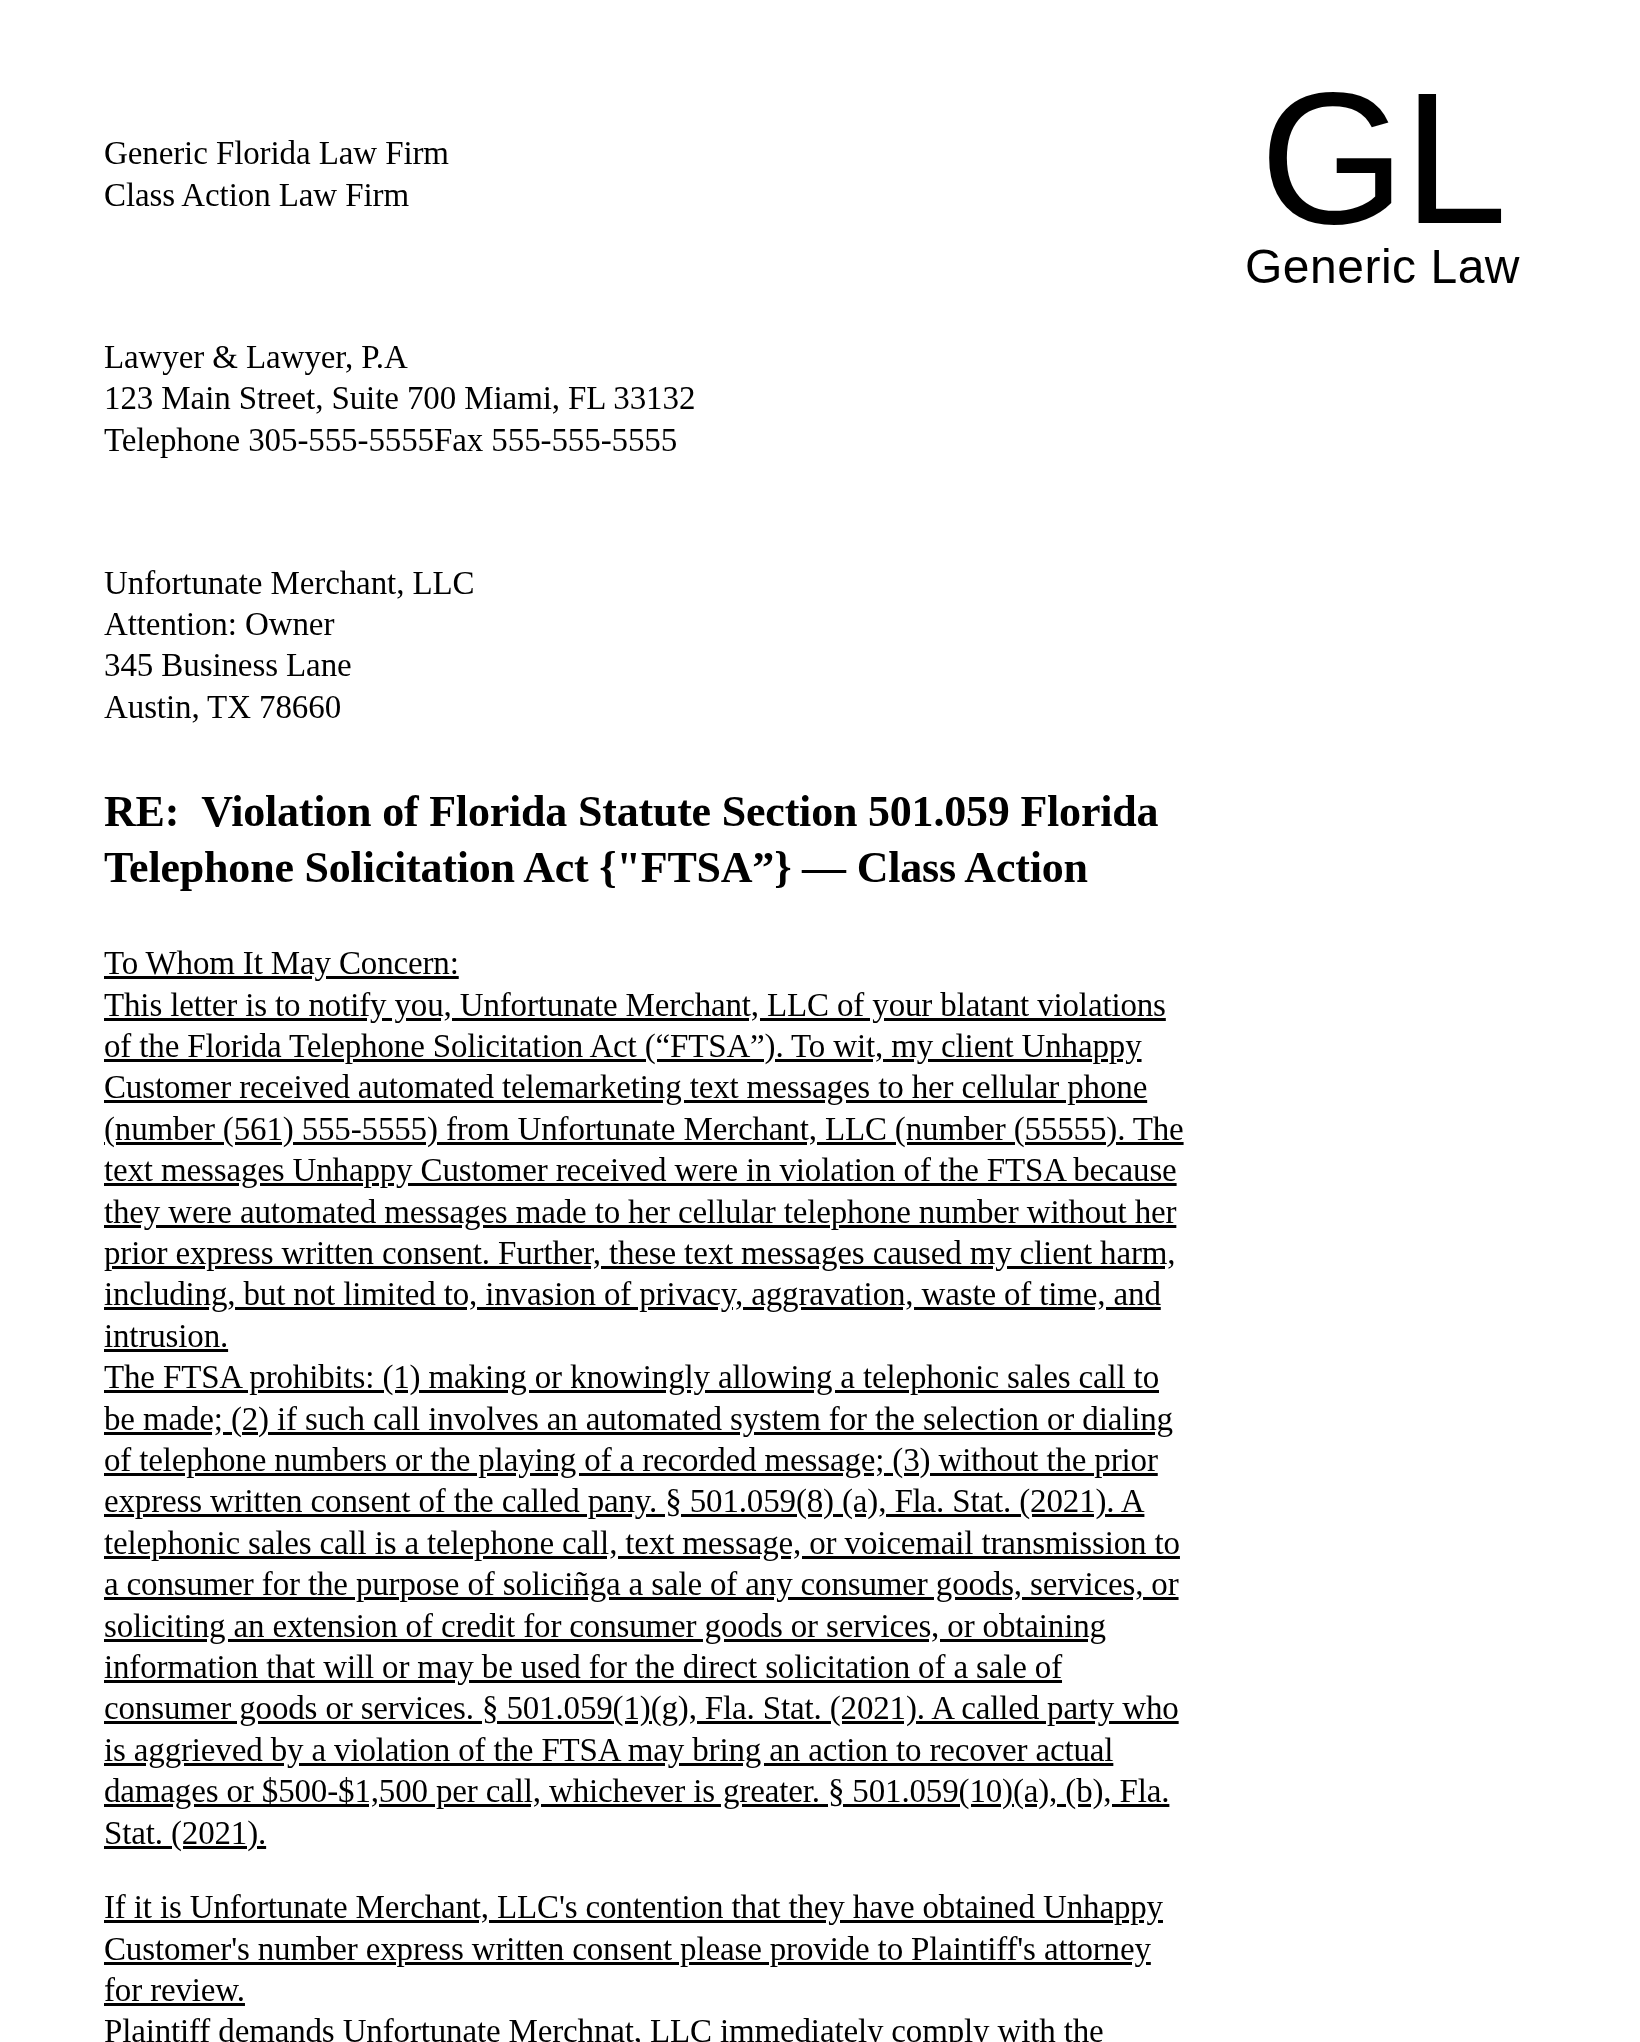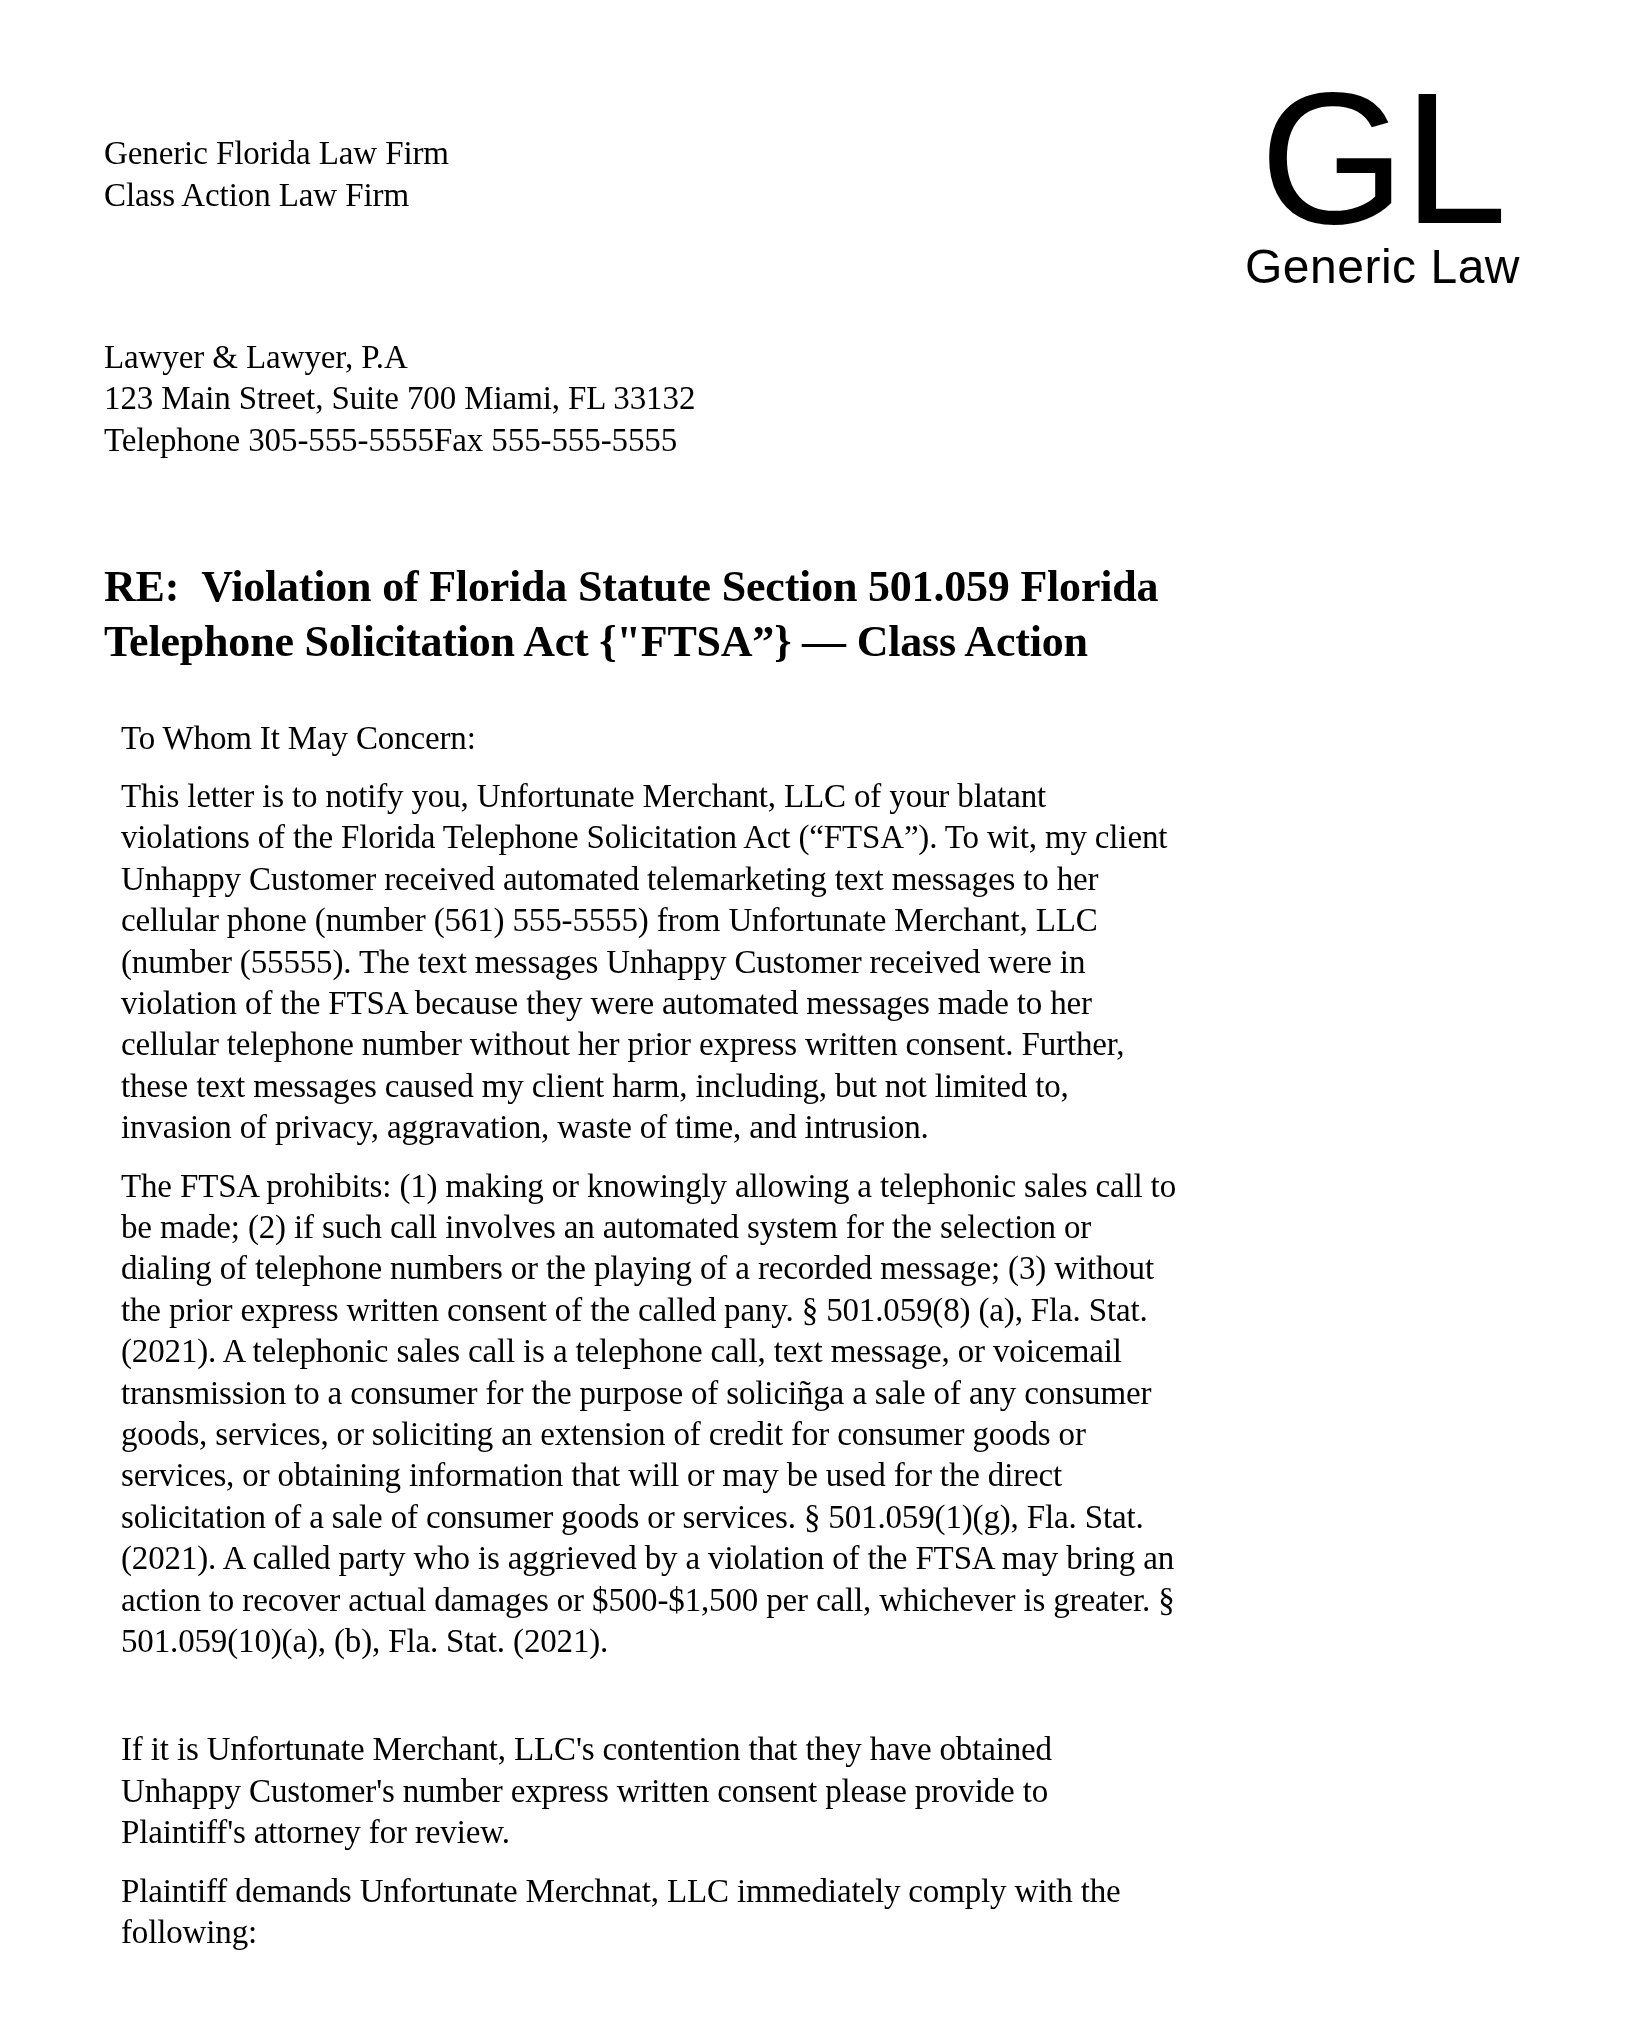--- a/index.html
+++ b/index.html
@@ -84,21 +84,21 @@
   .subject .re-label { margin-right: 22px; }
 
   
   .body-text {
     font-size: 33px;
     line-height: 1.255;
     margin-top: 48px;
     max-width: 1090px;
     letter-spacing: -0.15px;
   }
-  .body-text p { margin: 17px; }
+  .body-text p { margin: 0; text-decoration: underline; }
   .para-gap { height: 33px; }
 </style>
 </head>
 <body>
 
 <div class="page">
 
   <div class="header">
 
     <div class="sender-block">
@@ -110,20 +110,24 @@
 Telephone 305-555-5555Fax 555-555-5555</div>
     </div>
 
     <div class="logo-block">
       <span class="logo-mark">GL</span>
       <span class="logo-word">Generic Law</span>
     </div>
 
   </div>
 
+  <div class="recipient-block">Unfortunate Merchant, LLC
+Attention: Owner
+345 Business Lane
+Austin, TX 78660</div>
 
   <div class="subject">
     <span class="re-label">RE:</span><span>Violation of Florida Statute Section 501.059 Florida Telephone Solicitation Act {"FTSA”} — Class Action</span>
   </div>
 
   <div class="body-text">
     <p>To Whom It May Concern:</p>
     <p>This letter is to notify you, Unfortunate Merchant, LLC of your blatant violations of the Florida Telephone Solicitation Act (“FTSA”). To wit, my client Unhappy Customer received automated telemarketing text messages to her cellular phone (number (561) 555-5555) from Unfortunate Merchant, LLC (number (55555). The text messages Unhappy Customer received were in violation of the FTSA because they were automated messages made to her cellular telephone number without her prior express written consent. Further, these text messages caused my client harm, including, but not limited to, invasion of privacy, aggravation, waste of time, and intrusion.</p>
     <p>The FTSA prohibits: (1) making or knowingly allowing a telephonic sales call to be made; (2) if such call involves an automated system for the selection or dialing of telephone numbers or the playing of a recorded message; (3) without the prior express written consent of the called pany. § 501.059(8) (a), Fla. Stat. (2021). A telephonic sales call is a telephone call, text message, or voicemail transmission to a consumer for the purpose of soliciñga a sale of any consumer goods, services, or soliciting an extension of credit for consumer goods or services, or obtaining information that will or may be used for the direct solicitation of a sale of consumer goods or services. § 501.059(1)(g), Fla. Stat. (2021). A called party who is aggrieved by a violation of the FTSA may bring an action to recover actual damages or $500-$1,500 per call, whichever is greater. § 501.059(10)(a), (b), Fla. Stat. (2021).</p>
     <div class="para-gap"></div>

